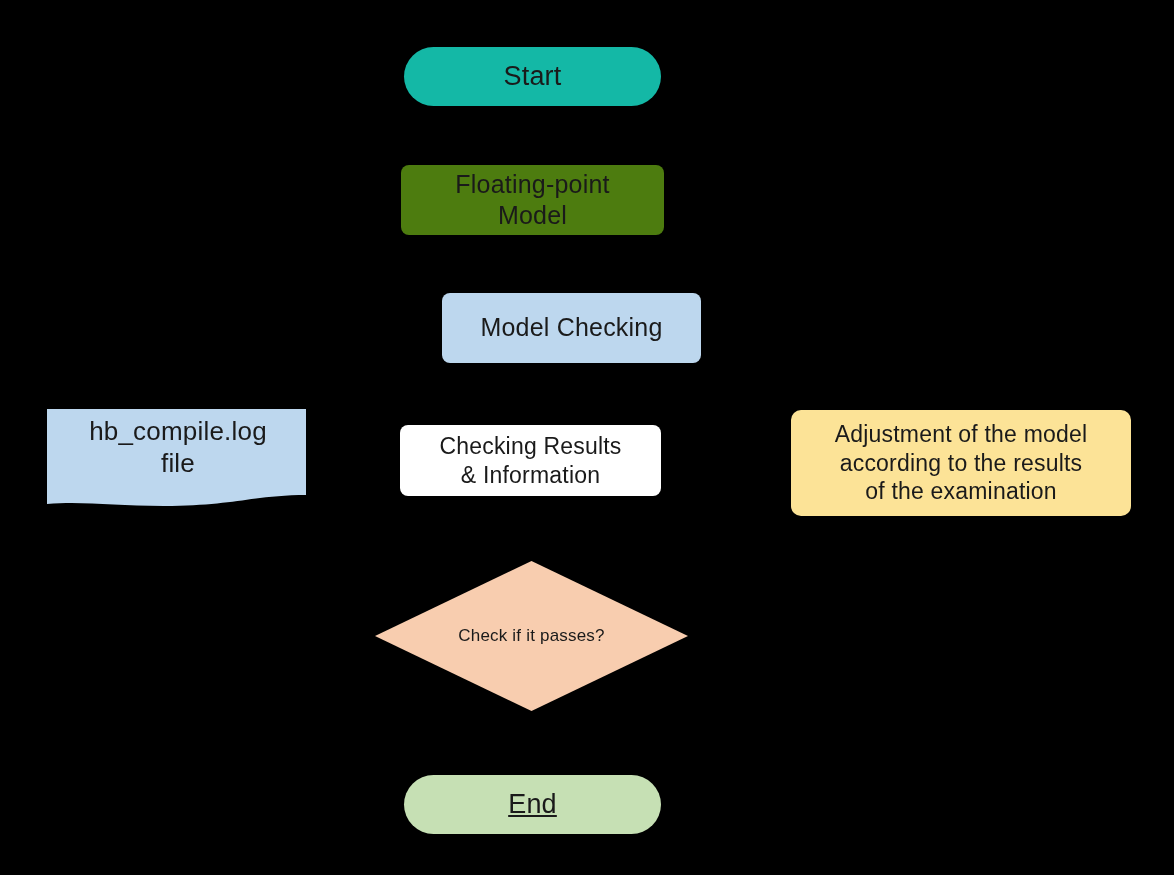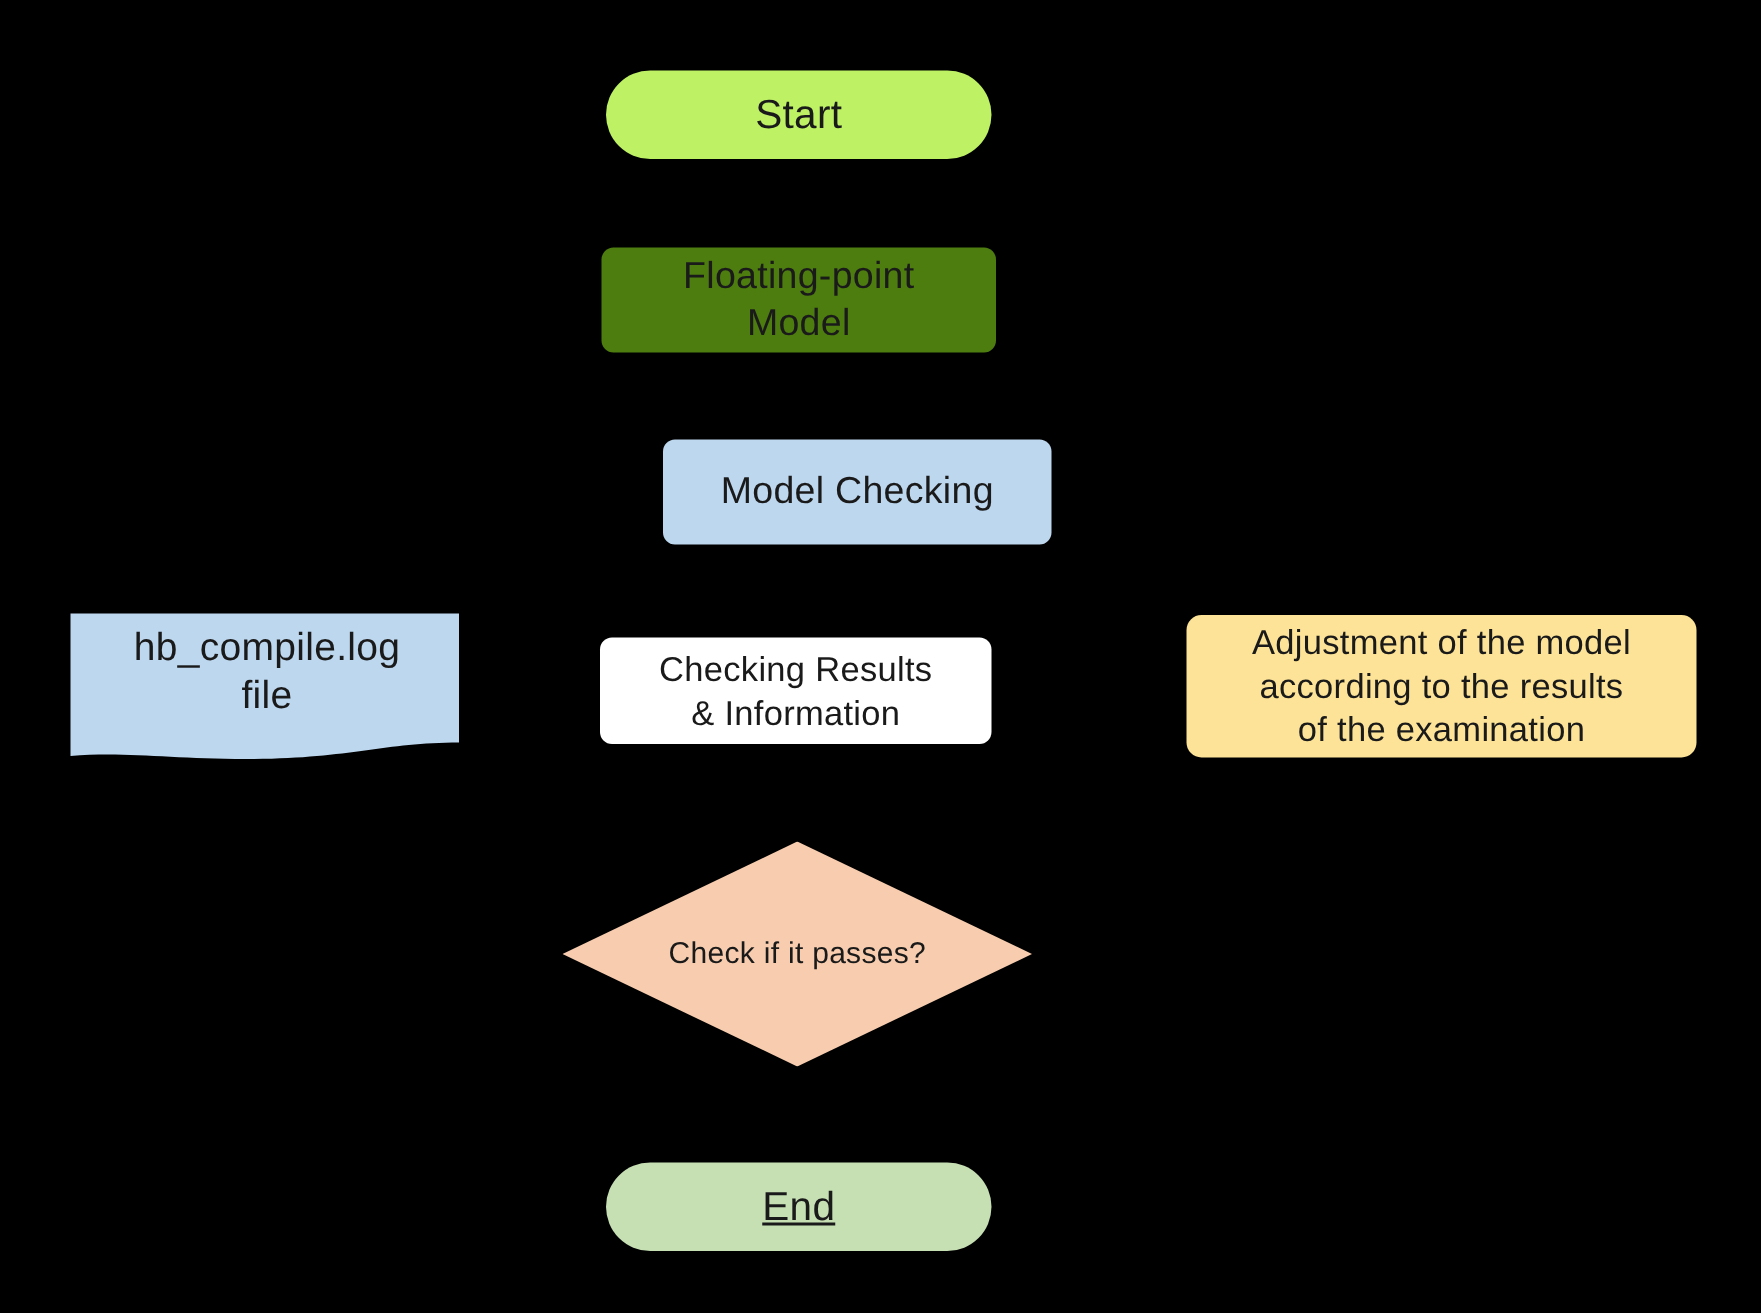--- a/index.html
+++ b/index.html
@@ -28,21 +28,21 @@
     color: #1a1a1a;
     line-height: 1.25;
     font-weight: 400;
     letter-spacing: 0.2px;
     white-space: pre-line;
   }
   
   .n-start {
     left: 404px;  top: 47px;
     width: 257px; height: 59px;
-    background: #bef264;
+    background: #14b8a6;
     border-radius: 29.5px;
     font-size: 27px;
   }
   .n-end {
     left: 404px;  top: 775px;
     width: 257px; height: 59px;
     background: #c6e0b4;
     border-radius: 29.5px;
     font-size: 27px;
     text-decoration: underline;
@@ -66,21 +66,21 @@
   .n-results {
     left: 400px;  top: 425px;
     width: 261px; height: 71px;
     background: #ffffff;
     border-radius: 8px;
     font-size: 23px;
   }
   
   .n-adjust {
     left: 791px;  top: 410px;
-    width: 340px; height: 95px;
+    width: 340px; height: 106px;
     background: #fce397;
     border-radius: 10px;
     font-size: 23px;
   }
   
   .doc-wrap {
     position: absolute;
     left: 44px; top: 405px;
     width: 268px; height: 106px;
   }
@@ -116,21 +116,21 @@
   }
   .dia-label {
     position: absolute;
     left: 0; top: 0;
     width: 313px; height: 150px;
     display: flex;
     align-items: center;
     justify-content: center;
     text-align: center;
     color: #1a1a1a;
-    font-size: 20px;
+    font-size: 17px;
     letter-spacing: 0.2px;
   }
 </style>
 </head>
 <body>
 
 <div id="canvas">
 
   <div class="node n-start">Start</div>
 

